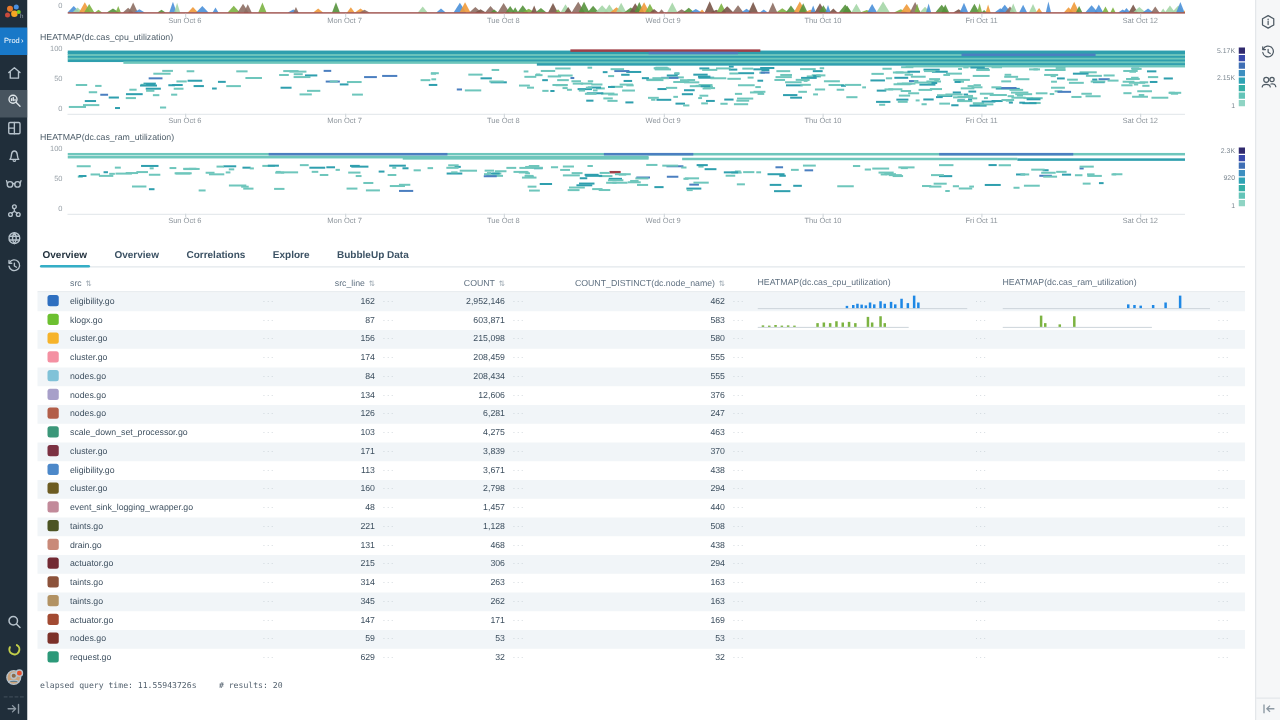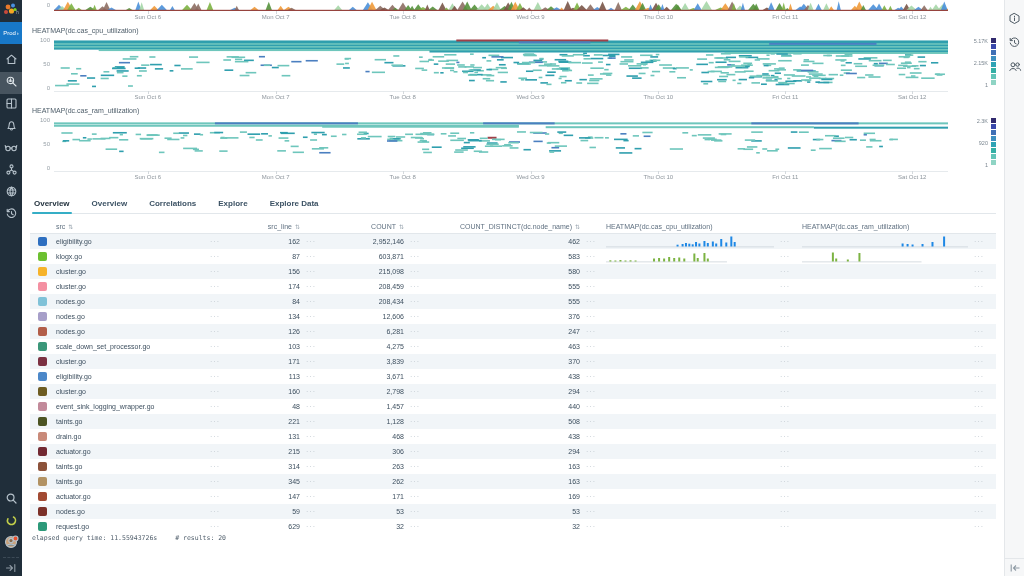--- a/index.html
+++ b/index.html
@@ -52,21 +52,21 @@
   .table { margin:6px 8px 0; width:966px; font-size:7px; color:#3d4f5f; }
   .t-head, .t-row { display:grid; grid-template-columns:26px 148px 40px 56px 26px 78px 26px 150px 26px 168px 28px 166px 1fr; align-items:center; }
   .t-head { height:14px; color:#5f7080; border-bottom:1px solid #e2e7eb; }
   .t-row { height:15px; }
   .t-row:nth-child(odd) { background:#f1f5f8; }
   .cell-r { text-align:right; }
   .sort { color:#9aa6b0; font-size:6px; margin-left:3px; }
   .dots { color:#c3cbd2; letter-spacing:1px; padding-left:6px; font-size:7px; }
   .swatch { width:9px; height:9px; border-radius:2px; margin-left:8px; }
   .spark { display:block; }
-  .footer { margin:0 0 0 10px; font-family:"DejaVu Sans Mono", monospace; font-size:6.5px; color:#53616e; }
+  .footer { margin:10px 0 0 10px; font-family:"DejaVu Sans Mono", monospace; font-size:6.5px; color:#53616e; }
   .footer span { margin-right:14px; }
 </style>
 </head>
 <body>
 
 <div class="app">
 
   <div class="sidebar">
     <div class="logo">
       <svg width="22" height="22">
@@ -999,21 +999,21 @@
           <div class="tick" style="left: 858.24px;"></div>
           <div class="xlab" style="left: 858.24px;">Sat Oct 12</div>
         </div>
     </div>
 
     <div class="tabs">
       <div class="tab active">Overview</div>
       <div class="tab">Overview</div>
       <div class="tab">Correlations</div>
       <div class="tab">Explore</div>
-      <div class="tab">Explore Data</div>
+      <div class="tab">BubbleUp Data</div>
     </div>
 
     <div class="table">
       <div class="t-head">
         <div></div>
         <div><span>src</span><span class="sort">⇅</span></div>
         <div></div>
         <div class="cell-r"><span>src_line</span><span class="sort">⇅</span></div>
         <div></div>
         <div class="cell-r"><span>COUNT</span><span class="sort">⇅</span></div>

